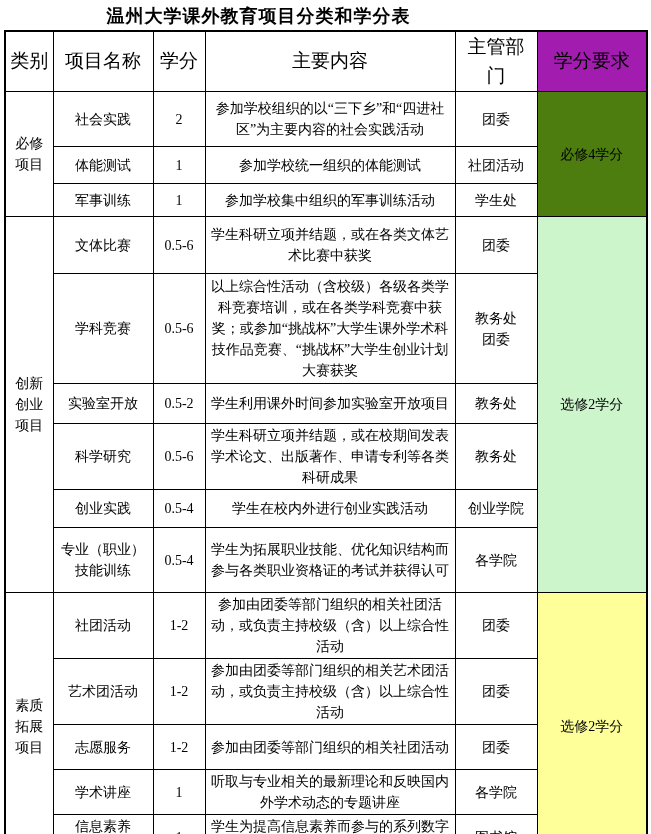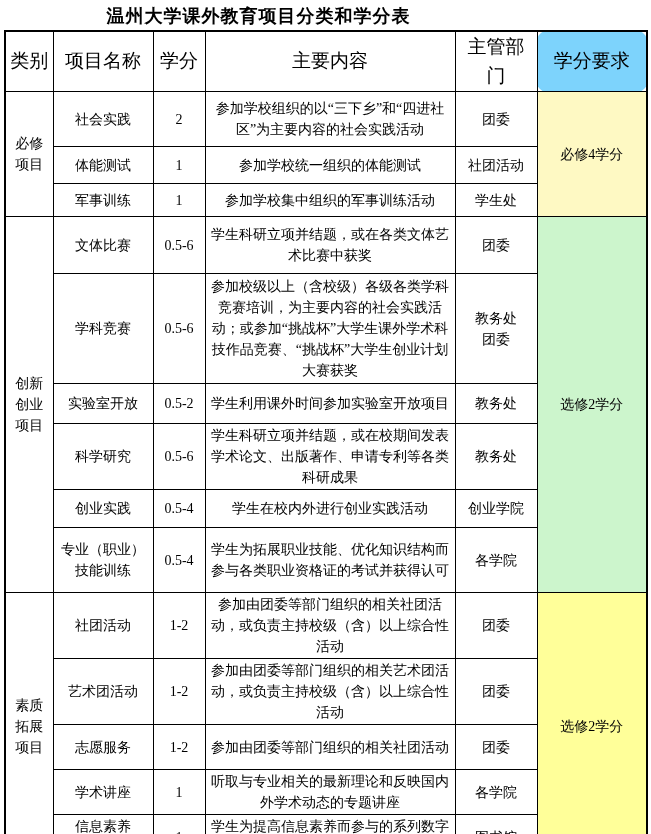--- a/index.html
+++ b/index.html
@@ -101,31 +101,31 @@
         <col class="c-requirement">
     </colgroup>
 
     <tbody>
         <tr class="header-row">
       <th>类别</th>
       <th>项目名称</th>
       <th>学分</th>
       <th>主要内容</th>
       <th>主管部门</th>
-      <th class="req-header" id="reqHeader" style="background: #7dd3fc; border-radius: 10px;">学分要求</th>
+      <th class="req-header" id="reqHeader" style="background: #a21caf;">学分要求</th>
     </tr>
 
     <tr class="r1">
       <td rowspan="3" class="preline">必修
 项目</td>
       <td>社会实践</td>
       <td>2</td>
       <td class="content-cell">参加学校组织的以“三下乡”和“四进社区”为主要内容的社会实践活动</td>
       <td class="preline">团委</td>
-      <td rowspan="3" class="requirement-cell sec0-bg" style="background: #fef9c3;">必修4学分</td>
+      <td rowspan="3" class="requirement-cell sec0-bg" style="background: #4d7c0f;">必修4学分</td>
     </tr>
     <tr class="r2">
       <td>体能测试</td>
       <td>1</td>
       <td class="content-cell">参加学校统一组织的体能测试</td>
       <td class="preline">社团活动</td>
     </tr>
     <tr class="r3">
       <td>军事训练</td>
       <td>1</td>
@@ -139,21 +139,21 @@
 项目</td>
       <td>文体比赛</td>
       <td>0.5-6</td>
       <td class="content-cell">学生科研立项并结题，或在各类文体艺术比赛中获奖</td>
       <td class="preline">团委</td>
       <td rowspan="6" class="requirement-cell sec1-bg" style="background: rgb(204, 245, 204);">选修2学分</td>
     </tr>
     <tr class="r5">
       <td>学科竞赛</td>
       <td>0.5-6</td>
-      <td class="content-cell">参加校级以上（含校级）各级各类学科竞赛培训，为主要内容的社会实践活动；或参加“挑战杯”大学生课外学术科技作品竞赛、“挑战杯”大学生创业计划大赛获奖</td>
+      <td class="content-cell">以上综合性活动（含校级）各级各类学科竞赛培训，或在各类学科竞赛中获奖；或参加“挑战杯”大学生课外学术科技作品竞赛、“挑战杯”大学生创业计划大赛获奖</td>
       <td class="preline">教务处
 团委</td>
     </tr>
     <tr class="r6">
       <td>实验室开放</td>
       <td>0.5-2</td>
       <td class="content-cell">学生利用课外时间参加实验室开放项目</td>
       <td class="preline">教务处</td>
     </tr>
     <tr class="r7">

